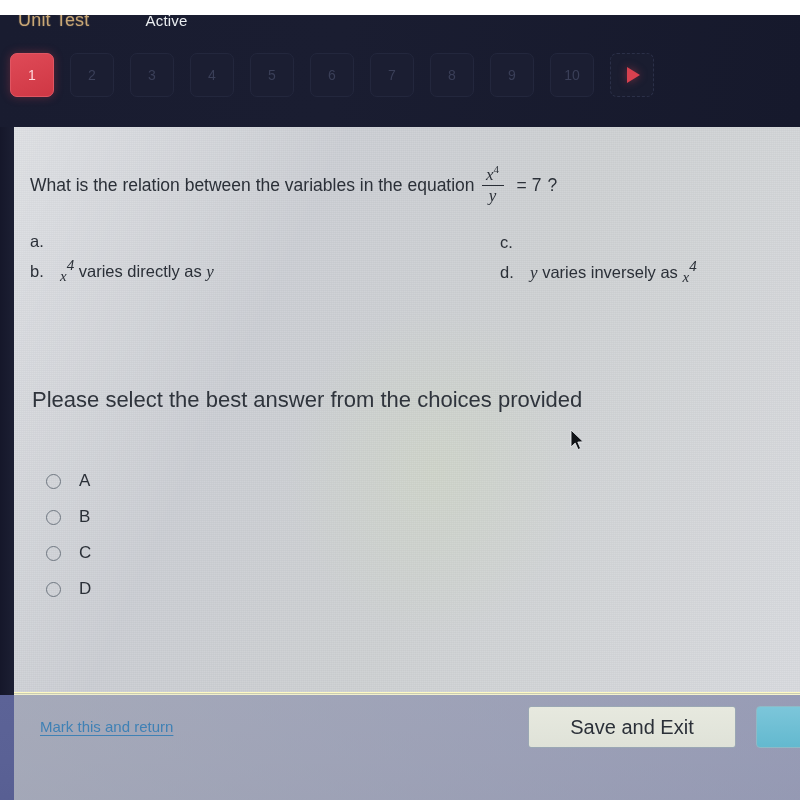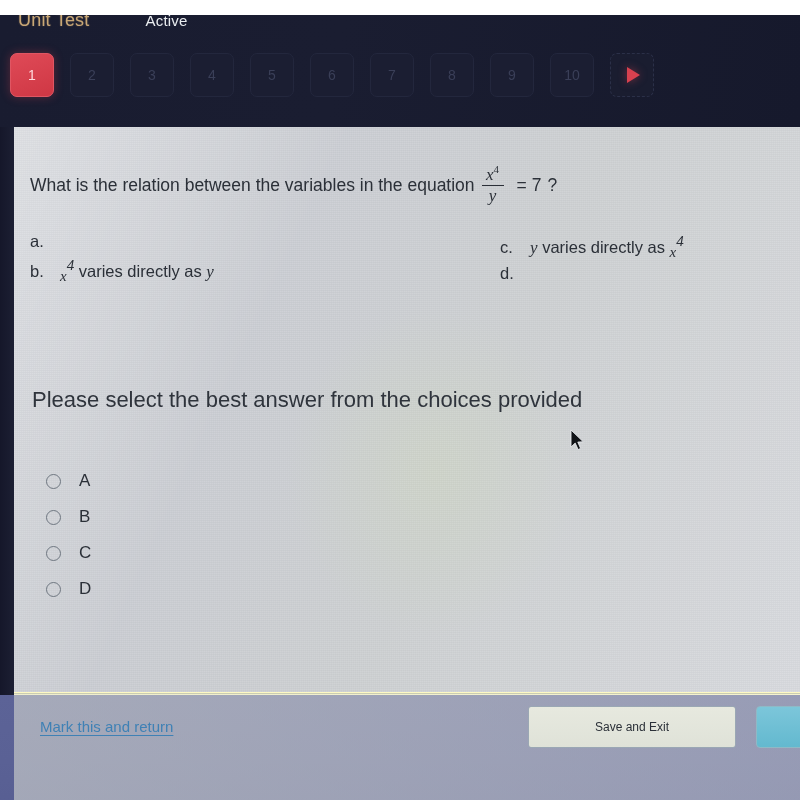--- a/index.html
+++ b/index.html
@@ -250,21 +250,21 @@
     text-underline-offset: 2.5px;
   }
   #save-exit-button {
     position: absolute;
     left: 514px; top: 12px;
     width: 208px; height: 42px;
     border: 1px solid #9aa7b4;
     border-radius: 3px;
     background: linear-gradient(#e7e9df, #dfe2d8);
     color: #2b3038;
-    font-size: 12px;
+    font-size: 20px;
     display: flex;
     align-items: center;
     justify-content: center;
   }
   #next-button {
     position: absolute;
     left: 742px; top: 12px;
     width: 70px; height: 42px;
     border: 1px solid #8fb9c6;
     border-radius: 4px;
@@ -365,24 +365,24 @@
         </div>
         <div class="choice-line">
           <span class="choice-letter">b.</span>
           <span class="choice-text"><span class="xpow">x</span><sup class="xpow" style="top:0">4</sup>&nbsp;<span>varies directly as</span> <span class="ital">y</span></span>
         </div>
       </div>
 
       <div class="choice-col-right">
         <div class="choice-line">
           <span class="choice-letter">c.</span>
-          <span class="choice-text"><span class="ital">y</span> <span>varies directly as</span>&nbsp;<span class="xpow">x</span><sup class="xpow" style="top:0">4</sup></span>
         </div>
         <div class="choice-line">
           <span class="choice-letter">d.</span>
+          <span class="choice-text"><span class="ital">y</span> <span>varies inversely as</span>&nbsp;<span class="xpow">x</span><sup class="xpow" style="top:0">4</sup></span>
         </div>
       </div>
 
       <div id="select-prompt">Please select the best answer from the choices provided</div>
 
       <div id="radio-list">
         <div class="radio-row">
           <span class="radio-circle"></span>
           <span class="radio-label">A</span>
         </div>

